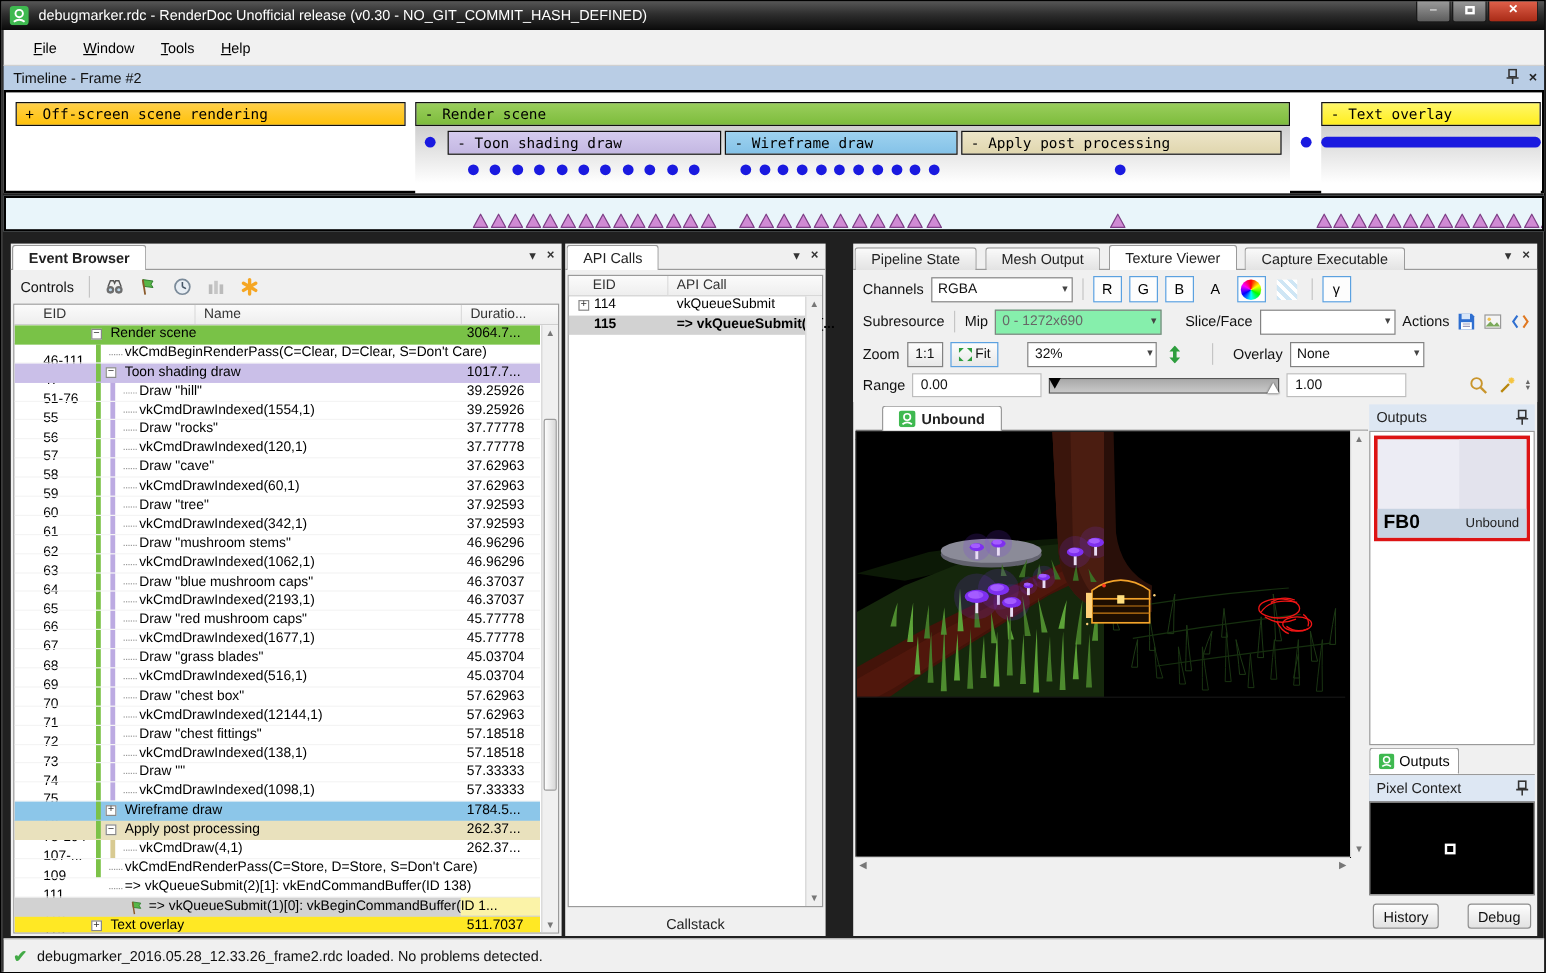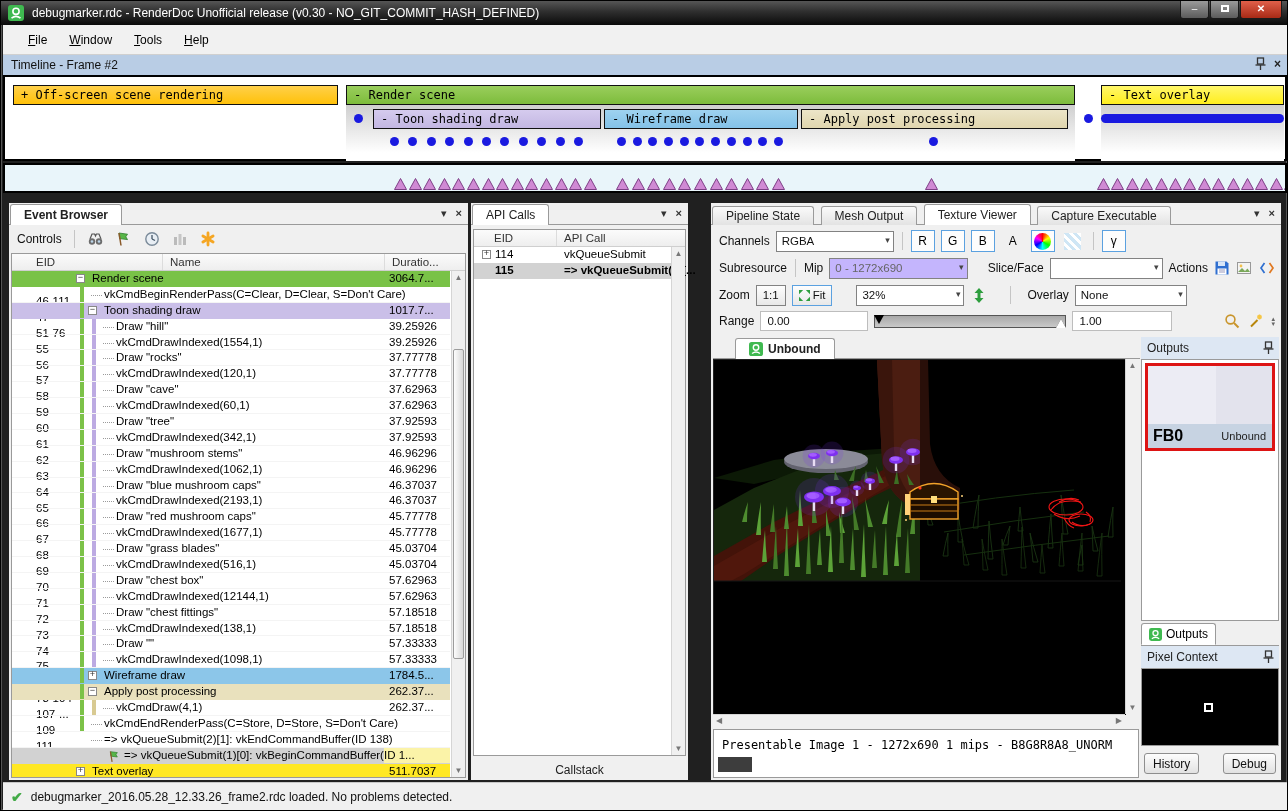--- a/index.html
+++ b/index.html
@@ -101,21 +101,21 @@
   #api-scroll { right:0; top:17px; bottom:0; }
 
   
   #tv { left:710px; top:202px; width:570px; height:577px; }
   .tv-toolbar { position:absolute; left:0; top:22px; width:100%; height:110px; background:#f0f0f0; font-size:12px; color:#111; }
   .trow { position:absolute; left:8px; right:6px; height:24px; display:flex; align-items:center; gap:6px; }
   .lbl { white-space:nowrap; }
   .combo { position:relative; height:21px; background:#fff; border:1px solid #828282; display:flex; align-items:center;
     padding:0 16px 0 5px; font-size:11.5px; white-space:nowrap; }
   .combo::after { content:"▾"; position:absolute; right:3px; top:3px; font-size:9px; color:#444; }
-  .combo.dis { background:#c4b5fd; color:#666; }
+  .combo.dis { background:#86efac; color:#666; }
   .chbtn { width:24px; height:22px; border:1px solid #5ba1e0; background:#fdfdfd; font-size:12px; color:#000;
     display:flex; align-items:center; justify-content:center; }
   .flatbtn { border:1px solid transparent; background:transparent; }
   .wheel { width:17px; height:17px; border-radius:50%;
     background:conic-gradient(#f00,#ff0,#0f0,#0ff,#00f,#f0f,#f00); }
   .checker { width:17px; height:17px; background:repeating-linear-gradient(45deg,#cfe6f5 0 3px,#ffffff 3px 6px); }
   .pushbtn { height:21px; border:1px solid #828282; background:linear-gradient(#fdfdfd,#e8e8e8);
     display:flex; align-items:center; justify-content:center; padding:0 6px; gap:3px; font-size:11.5px; }
   .rangefield { height:20px; background:#fff; border:1px solid #bdbdbd; display:flex; align-items:center; padding:0 6px; font-size:11.5px;}
   .rtrack { position:relative; width:192px; height:13px; background:linear-gradient(#a8a8a8,#c9c9c9); border:1px solid #555; }
@@ -995,24 +995,20 @@
           </svg>
         </div>
         <div class="vscroll" id="tex-vscroll">
           <div class="arr" style="top:2px">▲</div>
           <div class="arr" style="bottom:2px">▼</div>
         </div>
         <div class="hscroll">
           <div class="arr" style="left:3px">◀</div>
           <div class="arr" style="right:3px">▶</div>
         </div>
-        <div class="tex-status">
-          <span>Presentable Image 1 - 1272x690 1 mips - B8G8R8A8_UNORM</span>
-          <div class="swatch"></div>
-        </div>
       </div>
 
       <div class="out-col">
         <div class="dockhead">
           <span>Outputs</span>
           <svg class="pin" width="11" height="14" viewBox="0 0 11 14">
               <rect x="2.5" y="1" width="6" height="6" fill="none" stroke="#333" stroke-width="1.3"></rect>
               <line x1="0.5" y1="8" x2="10.5" y2="8" stroke="#333" stroke-width="1.3"></line>
               <line x1="5.5" y1="8" x2="5.5" y2="13" stroke="#333" stroke-width="1.3"></line>
             </svg>

